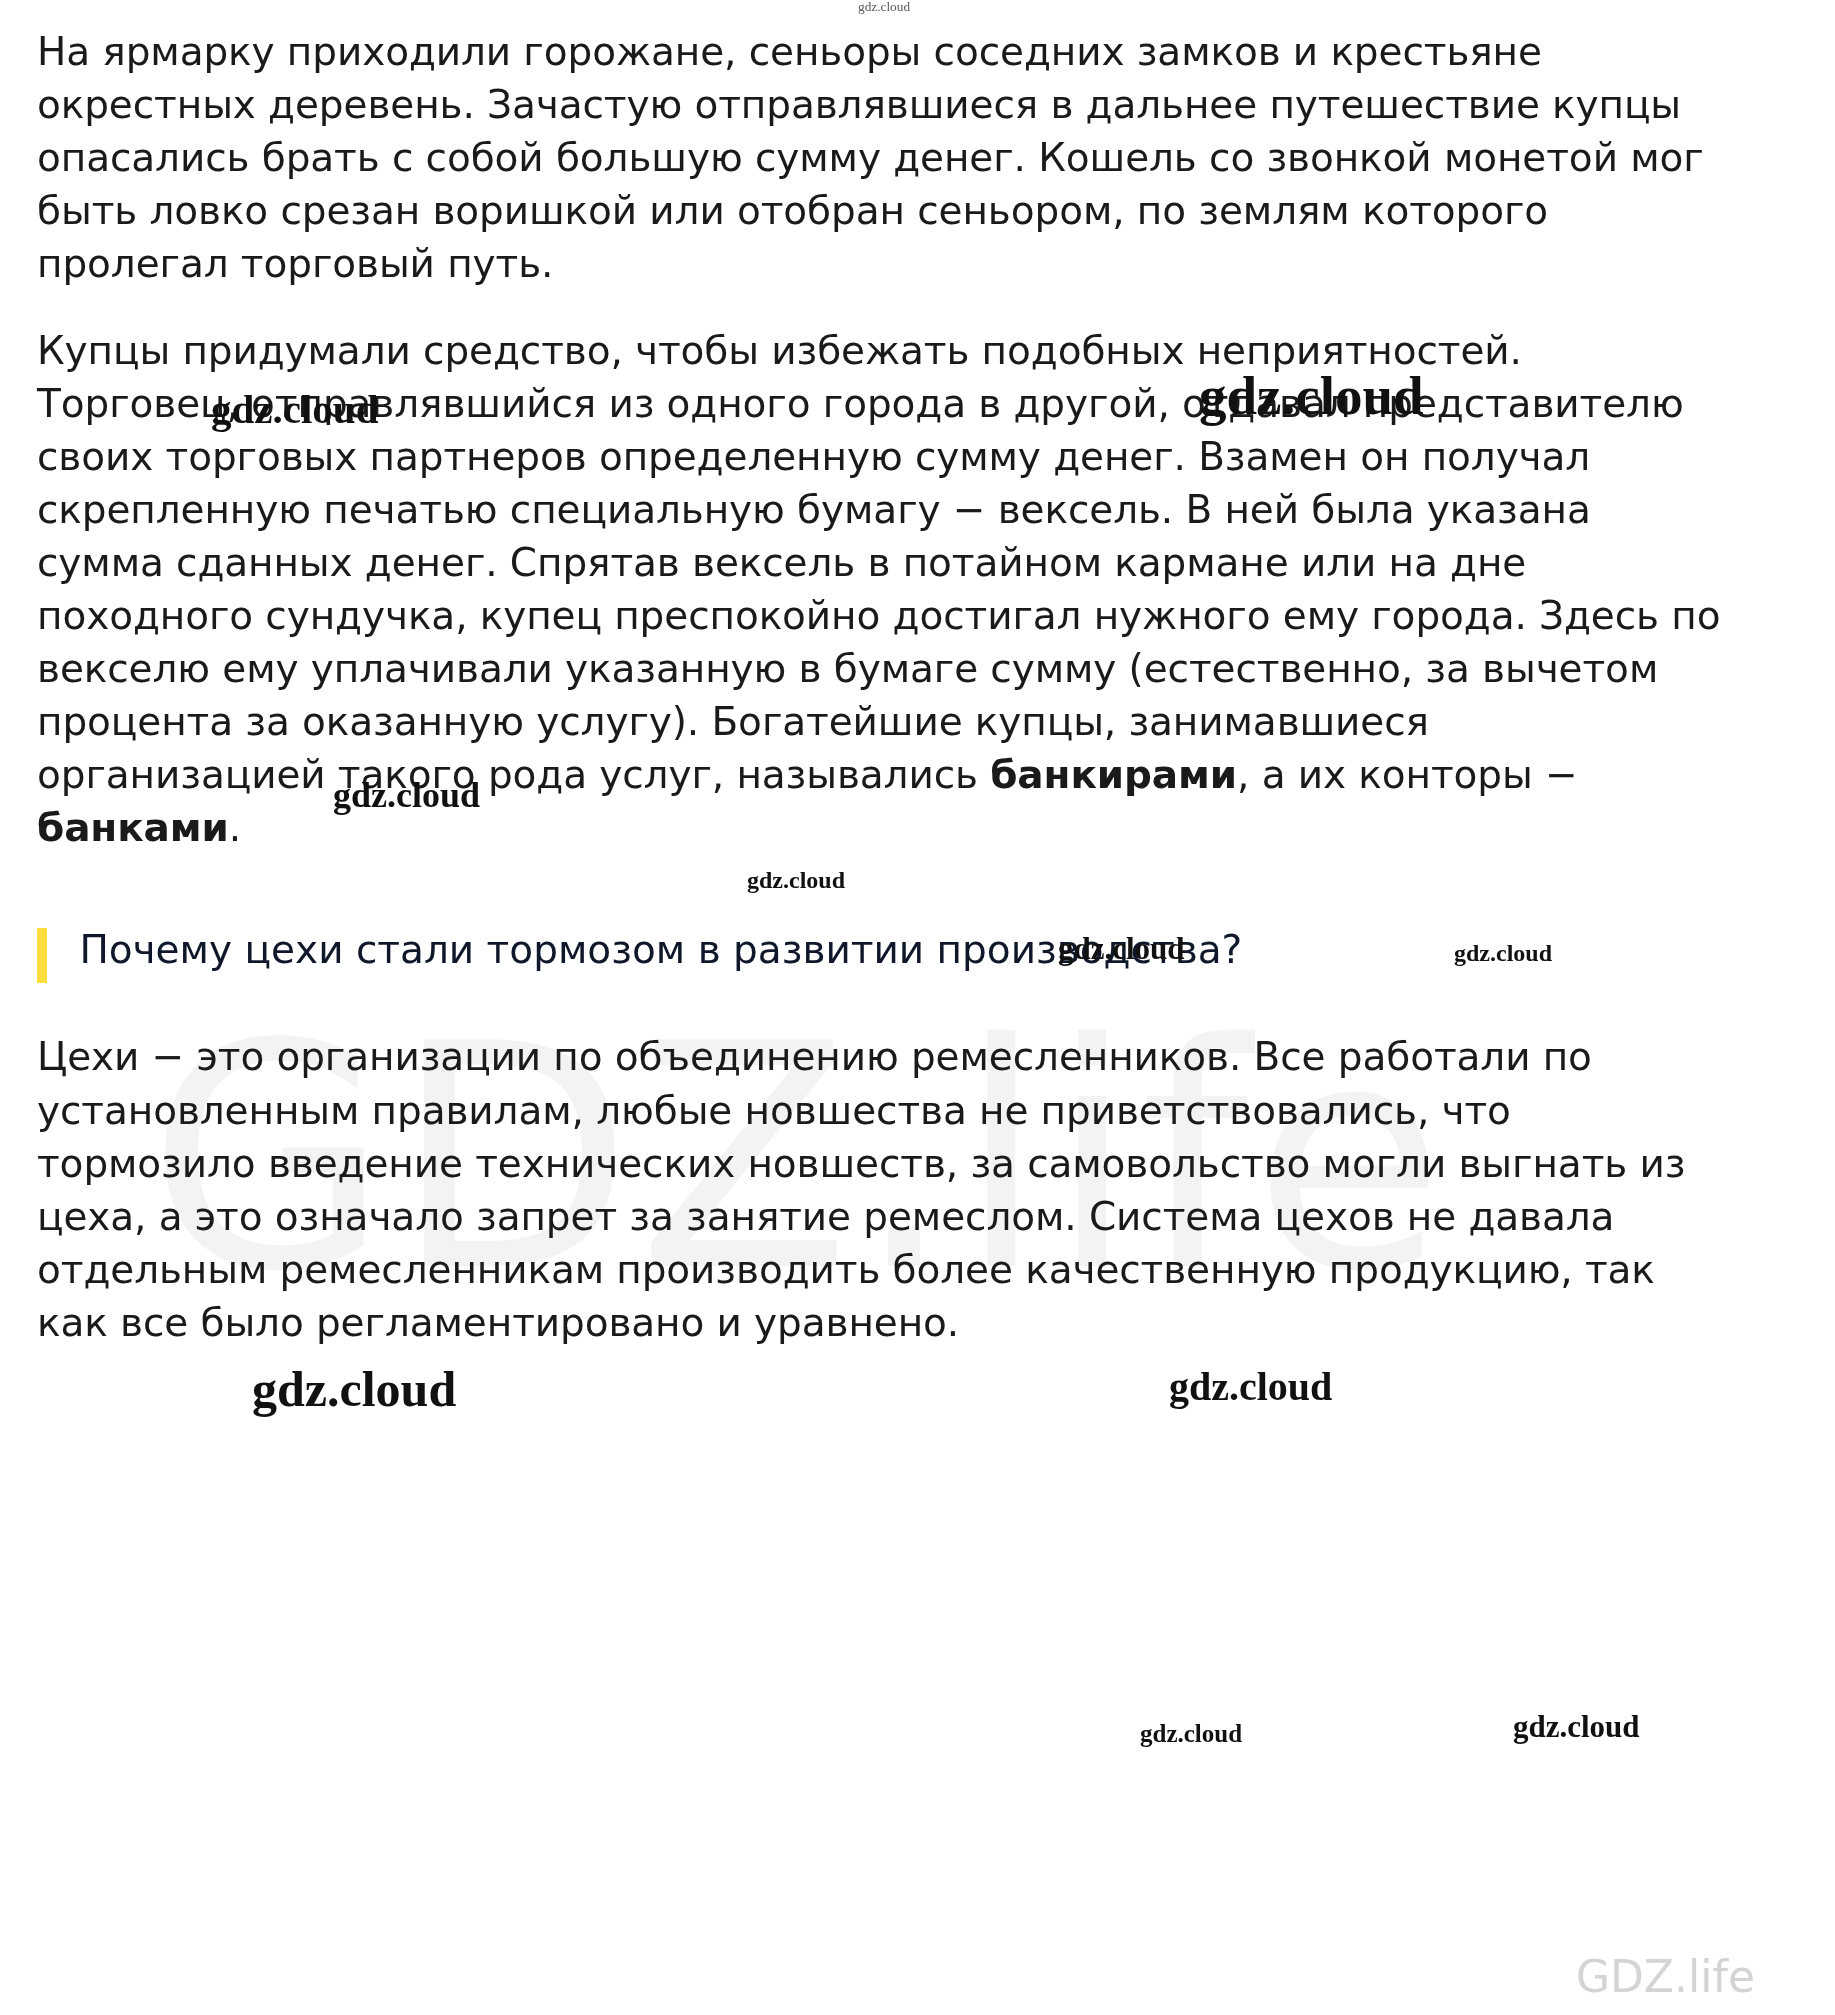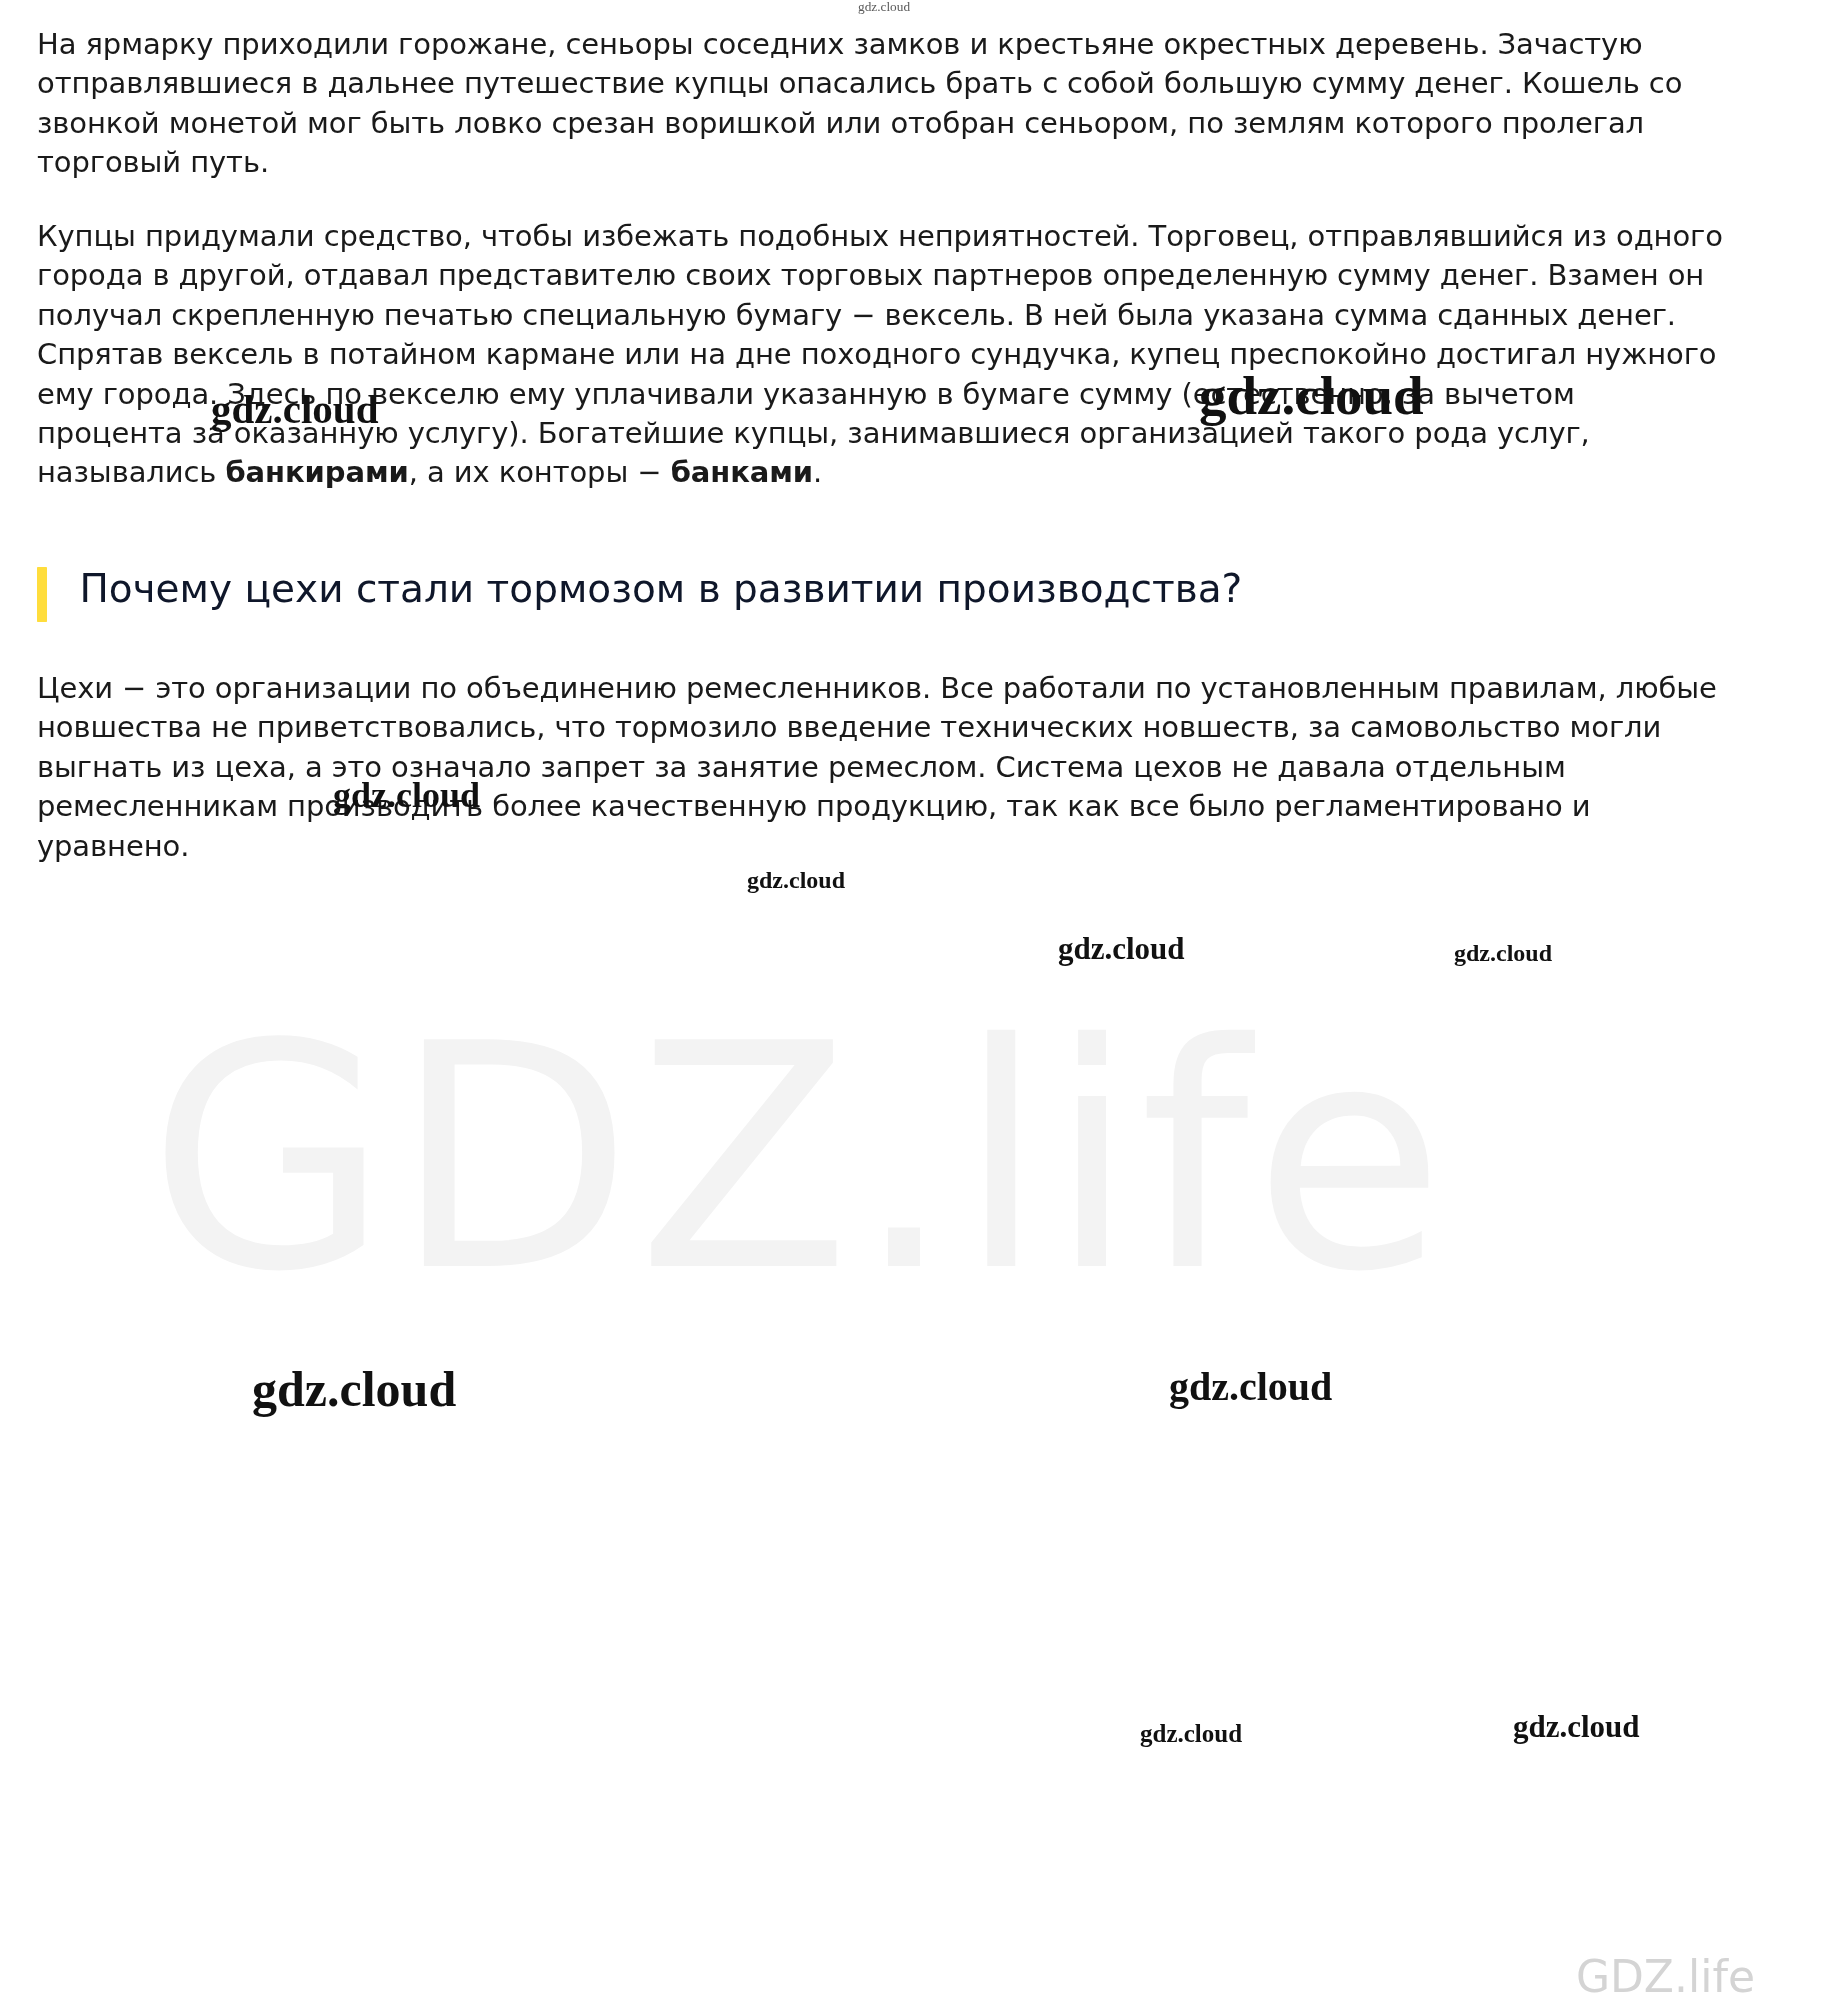--- a/index.html
+++ b/index.html
@@ -19,21 +19,21 @@
   
   .page {
     position: relative;
     width: 1836px;
     height: 2015px;
     box-sizing: border-box;
     padding: 25px 111px 0 37px;
   }
 
   .para {
-    font-size: 29px;
+    font-size: 39px;
     line-height: 1.36;
     letter-spacing: -0.1px;
     margin: 0 0 34px 0;
     position: relative;
     z-index: 3;
   }
 
   .para.tight { margin-bottom: 34px; }
 
   .bold { font-weight: bold; }

